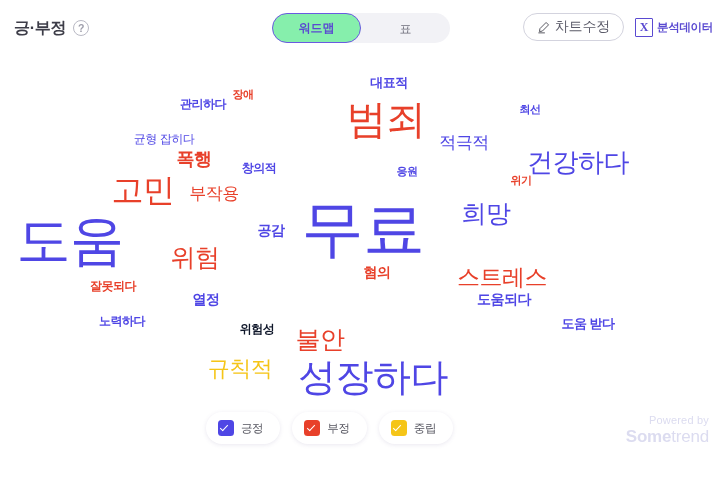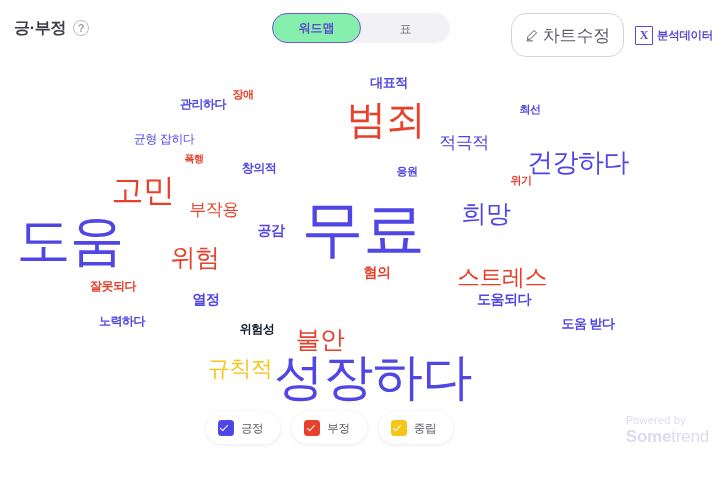--- a/index.html
+++ b/index.html
@@ -96,26 +96,26 @@
     right: 10px;
     top: 13px;
     display: flex;
     align-items: center;
     gap: 11px;
   }
   .btn-edit {
     display: flex;
     align-items: center;
     gap: 5px;
-    height: 44px;
+    height: 28px;
     padding: 0 13px;
     border: 1.1px solid #d3d3de;
     border-radius: 15px;
     background: #ffffff;
-    font-size: 17px;
+    font-size: 14px;
     color: #5b5b69;
     cursor: pointer;
     white-space: nowrap;
     letter-spacing: -0.2px;
     font-family: inherit;
   }
   .pencil-icon { display: block; }
   .btn-excel {
     display: flex;
     align-items: center;
@@ -209,21 +209,21 @@
     color: #55555f;
     letter-spacing: -0.3px;
     font-weight: 500;
   }
 
   
   .watermark {
     position: absolute;
     right: 14px;
     top: 413px;
-    text-align: left;
+    text-align: right;
     pointer-events: none;
     user-select: none;
   }
   .wm-top {
     font-size: 11px;
     color: #dcdcf0;
     letter-spacing: 0.2px;
     line-height: 14px;
   }
   .wm-bottom {
@@ -262,46 +262,46 @@
 
   <button class="btn-excel">
     <span class="excel-glyph">X</span>
     <span class="excel-label">분석데이터</span>
   </button>
 </div>
 
 <div class="cloud">
     <span class="word" style="left: 363px; top: 173px; font-size: 62px; color: rgb(79, 70, 229); font-weight: 400;">무료</span>
     <span class="word" style="left: 70px; top: 184px; font-size: 54px; color: rgb(79, 70, 229); font-weight: 400;">도움</span>
-    <span class="word" style="left: 373px; top: 321px; font-size: 50px; color: rgb(79, 70, 229); font-weight: 400;">성장하다</span>
+    <span class="word" style="left: 373px; top: 321px; font-size: 38px; color: rgb(79, 70, 229); font-weight: 400;">성장하다</span>
     <span class="word" style="left: 386px; top: 63px; font-size: 40px; color: rgb(232, 64, 42); font-weight: 400;">범죄</span>
     <span class="word" style="left: 578px; top: 106px; font-size: 26px; color: rgb(79, 70, 229); font-weight: 500;">건강하다</span>
     <span class="word" style="left: 143px; top: 134px; font-size: 32px; color: rgb(232, 64, 42); font-weight: 400;">고민</span>
     <span class="word" style="left: 502px; top: 221px; font-size: 23px; color: rgb(232, 64, 42); font-weight: 500;">스트레스</span>
     <span class="word" style="left: 486px; top: 157px; font-size: 25px; color: rgb(79, 70, 229); font-weight: 500;">희망</span>
     <span class="word" style="left: 320px; top: 283px; font-size: 25px; color: rgb(232, 64, 42); font-weight: 500;">불안</span>
     <span class="word" style="left: 195px; top: 201px; font-size: 25px; color: rgb(232, 64, 42); font-weight: 500;">위험</span>
     <span class="word" style="left: 240px; top: 313px; font-size: 22px; color: rgb(245, 197, 24); font-weight: 500;">규칙적</span>
     <span class="word" style="left: 164px; top: 83px; font-size: 12px; color: rgb(79, 70, 229); font-weight: 500;">균형 잡히다</span>
     <span class="word" style="left: 464px; top: 86px; font-size: 17px; color: rgb(79, 70, 229); font-weight: 500;">적극적</span>
-    <span class="word" style="left: 214px; top: 153px; font-size: 17px; color: rgb(232, 64, 42); font-weight: 500;">부작용</span>
+    <span class="word" style="left: 214px; top: 137px; font-size: 17px; color: rgb(232, 64, 42); font-weight: 500;">부작용</span>
     <span class="word" style="left: 504px; top: 243px; font-size: 14px; color: rgb(79, 70, 229); font-weight: 700;">도움되다</span>
     <span class="word" style="left: 588px; top: 267px; font-size: 13px; color: rgb(79, 70, 229); font-weight: 700;">도움 받다</span>
     <span class="word" style="left: 206px; top: 243px; font-size: 14px; color: rgb(79, 70, 229); font-weight: 700;">열정</span>
     <span class="word" style="left: 271px; top: 174px; font-size: 14px; color: rgb(79, 70, 229); font-weight: 700;">공감</span>
     <span class="word" style="left: 377px; top: 216px; font-size: 14px; color: rgb(232, 64, 42); font-weight: 700;">혐의</span>
     <span class="word" style="left: 122px; top: 265px; font-size: 12px; color: rgb(79, 70, 229); font-weight: 700;">노력하다</span>
     <span class="word" style="left: 113px; top: 230px; font-size: 12px; color: rgb(232, 64, 42); font-weight: 700;">잘못되다</span>
     <span class="word" style="left: 259px; top: 112px; font-size: 12px; color: rgb(79, 70, 229); font-weight: 700;">창의적</span>
     <span class="word" style="left: 203px; top: 48px; font-size: 12px; color: rgb(79, 70, 229); font-weight: 700;">관리하다</span>
     <span class="word" style="left: 389px; top: 26px; font-size: 13px; color: rgb(79, 70, 229); font-weight: 700;">대표적</span>
     <span class="word" style="left: 257px; top: 273px; font-size: 12px; color: #0f172a; font-weight: 700;">위험성</span>
     <span class="word" style="left: 530px; top: 53px; font-size: 11px; color: rgb(79, 70, 229); font-weight: 700;">최선</span>
     <span class="word" style="left: 243px; top: 38px; font-size: 11px; color: rgb(232, 64, 42); font-weight: 700;">장애</span>
-    <span class="word" style="left: 194px; top: 103px; font-size: 10px; color: rgb(232, 64, 42); font-weight: 700; text-align: center;">폭행</span>
+    <span class="word" style="left: 194px; top: 103px; font-size: 18px; color: rgb(232, 64, 42); font-weight: 700; text-align: center;">폭행</span>
     <span class="word" style="left: 407px; top: 115px; font-size: 11px; color: rgb(79, 70, 229); font-weight: 700;">응원</span>
     <span class="word" style="left: 521px; top: 124px; font-size: 11px; color: rgb(232, 64, 42); font-weight: 700;">위기</span>
   </div>
 
 <div class="legend">
   <div class="legend-item">
     <span class="legend-box" style="background: rgb(79, 70, 229);"></span>
     <span class="legend-label">긍정</span>
   </div>
   <div class="legend-item">

